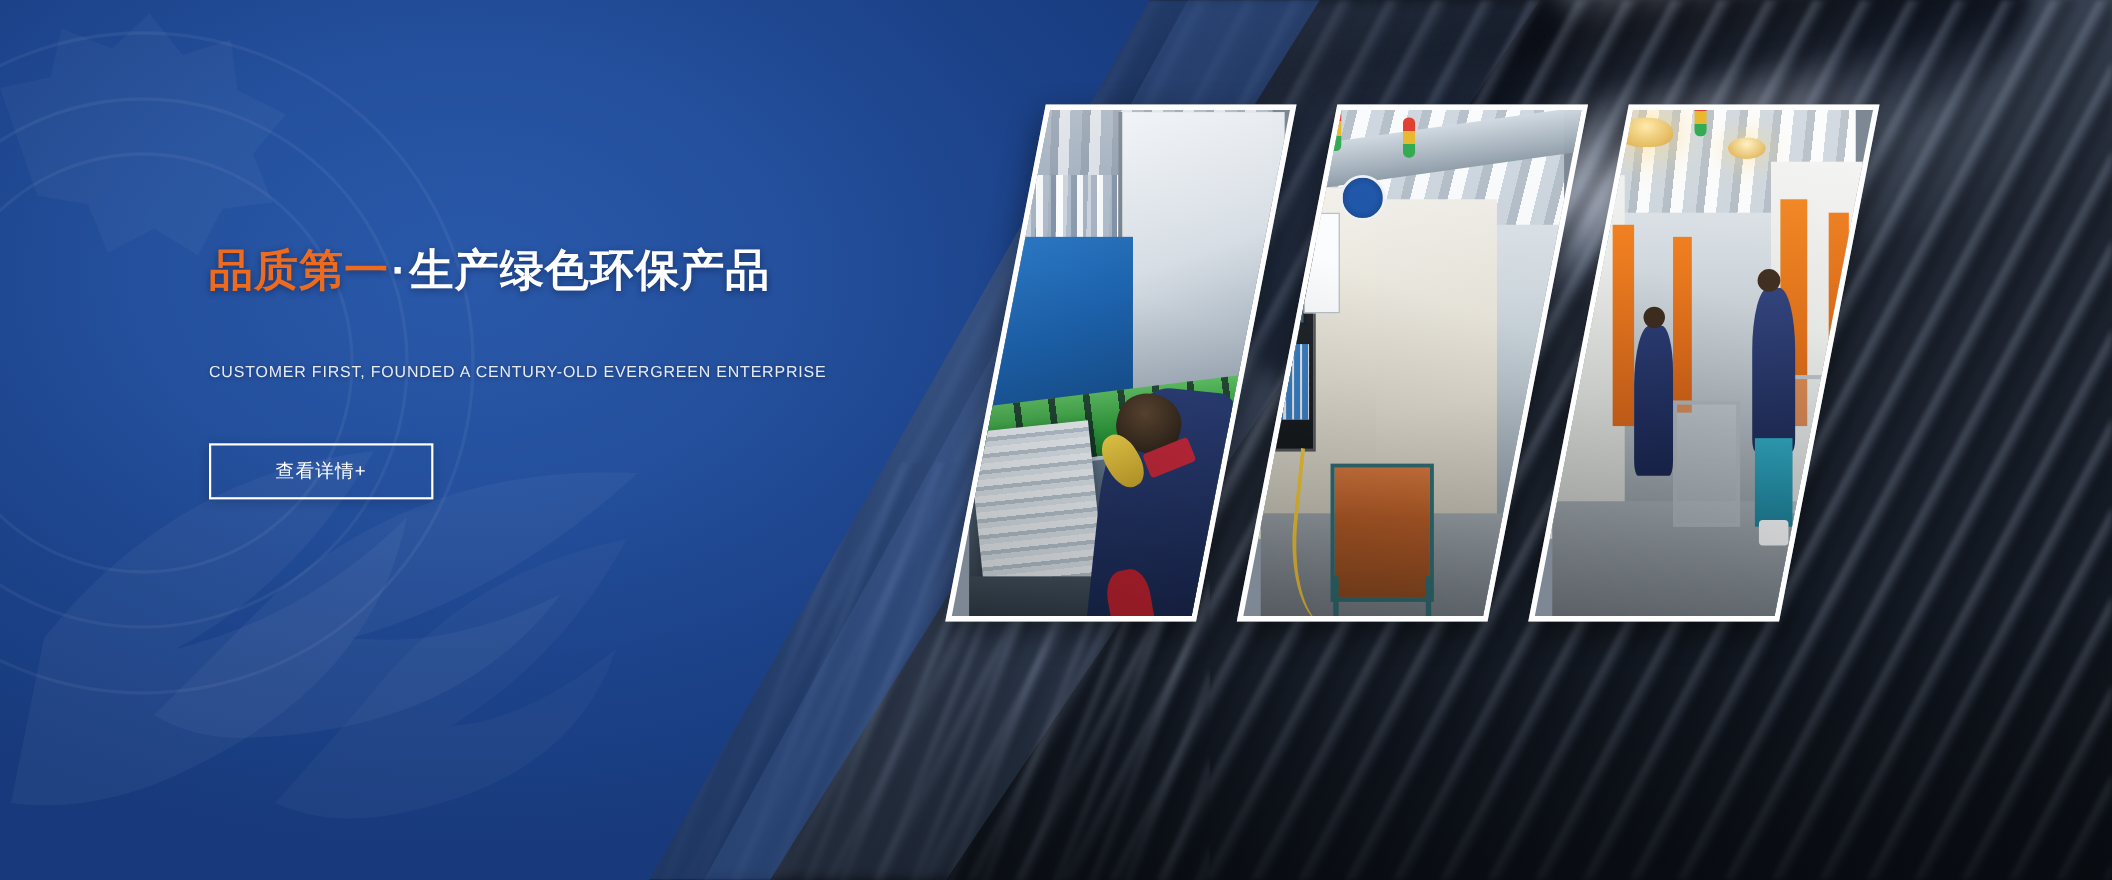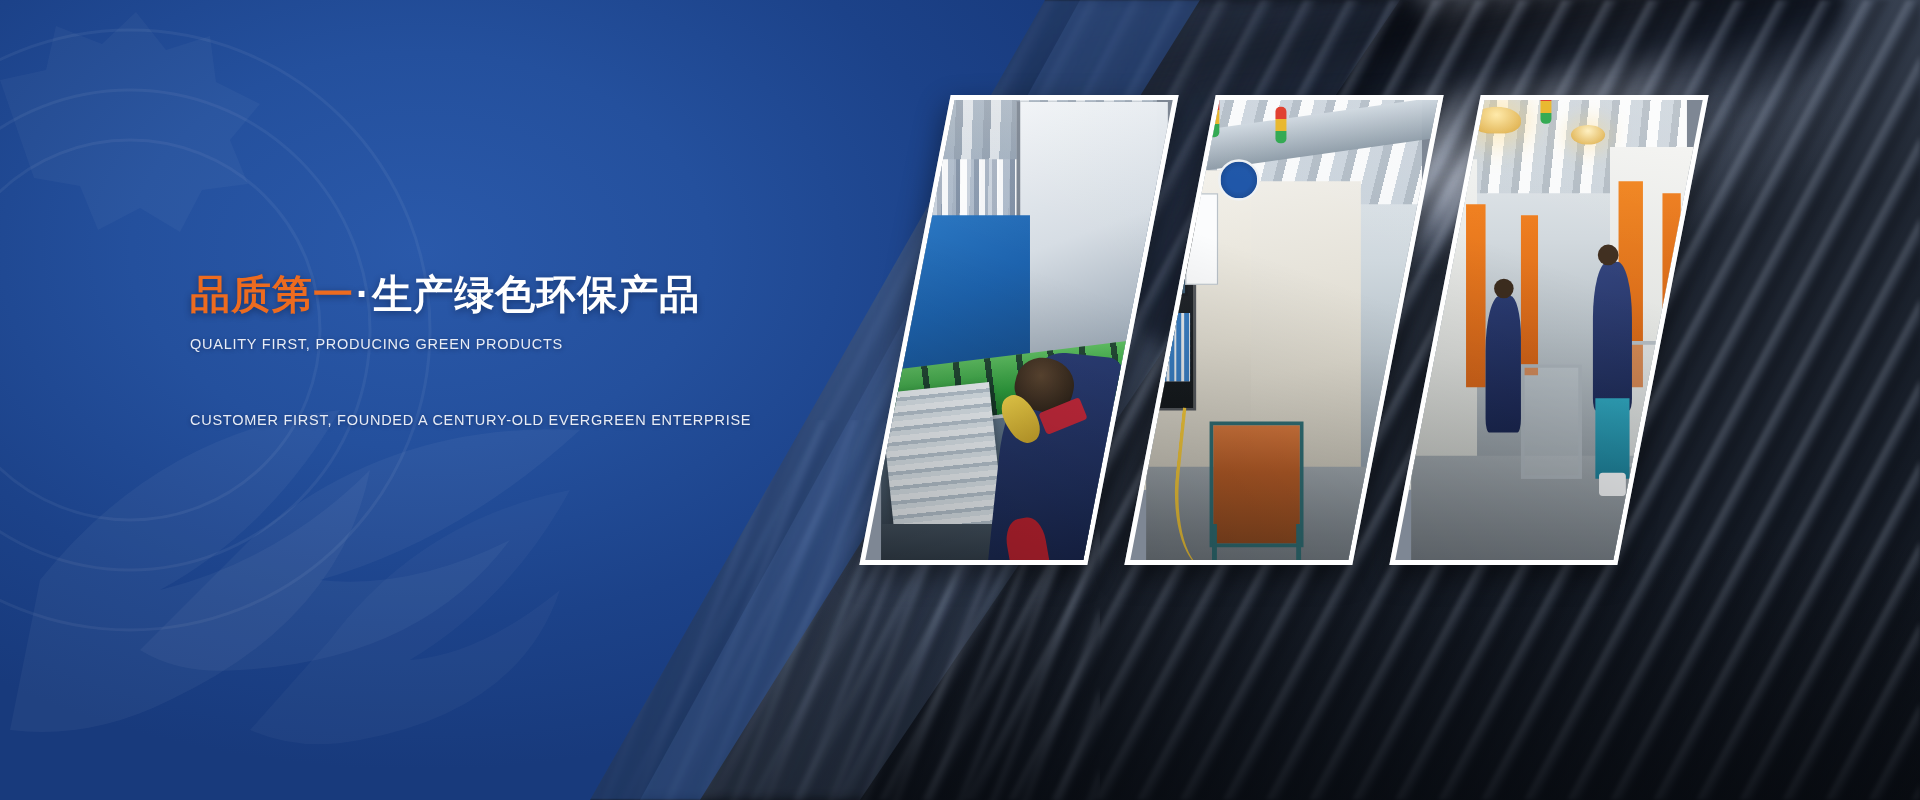--- a/index.html
+++ b/index.html
@@ -119,21 +119,20 @@
     pointer-events:none;
   }
   .wm svg { position:absolute; }
 
   
   .content {
     position:absolute;
     left:190px; top:222px;
     width:720px;
     z-index:20;
-    margin-top:48px;
   }
   .headline {
     font-size:40px;
     font-weight:bold;
     letter-spacing:1px;
     line-height:1.22;
     white-space:nowrap;
     text-shadow:0 2px 7px rgba(4,16,44,0.45);
   }
   .headline .hl-accent { color:#ED6B1F; }
@@ -413,22 +412,22 @@
       </div>
     </div>
 
   </div>
 
   <div class="content">
 
     <div class="headline">
       <span class="hl-accent">品质第一</span><span class="hl-dot">·</span><span class="hl-main">生产绿色环保产品</span>
     </div>
-    <div class="subline">QUALITY FIRST, PRODUCING GREEN PRODUCTS</div>
 
     <div class="gap"></div>
 
     <div class="subline">CUSTOMER FIRST, FOUNDED A CENTURY-OLD EVERGREEN ENTERPRISE</div>
 
+    <a href="#" class="cta">查看详情+</a>
 
   </div>
 
 </div>
 
 </body></html>

